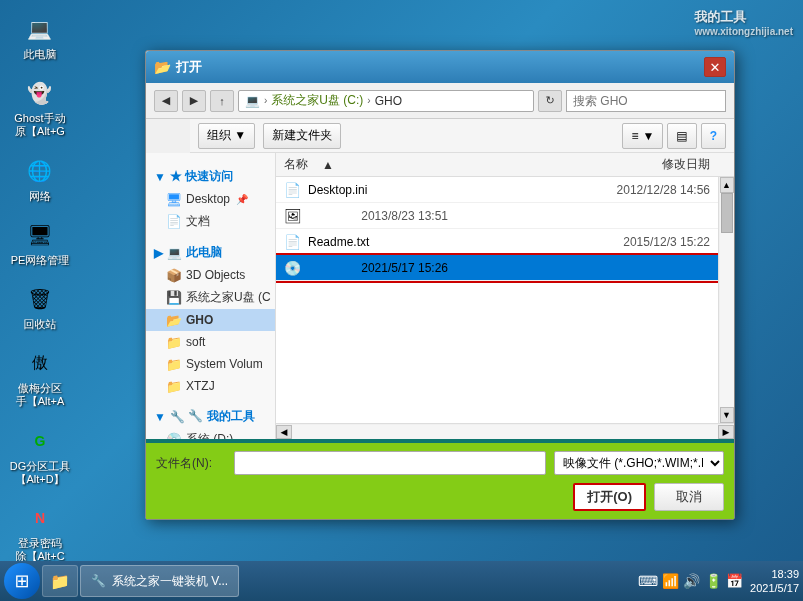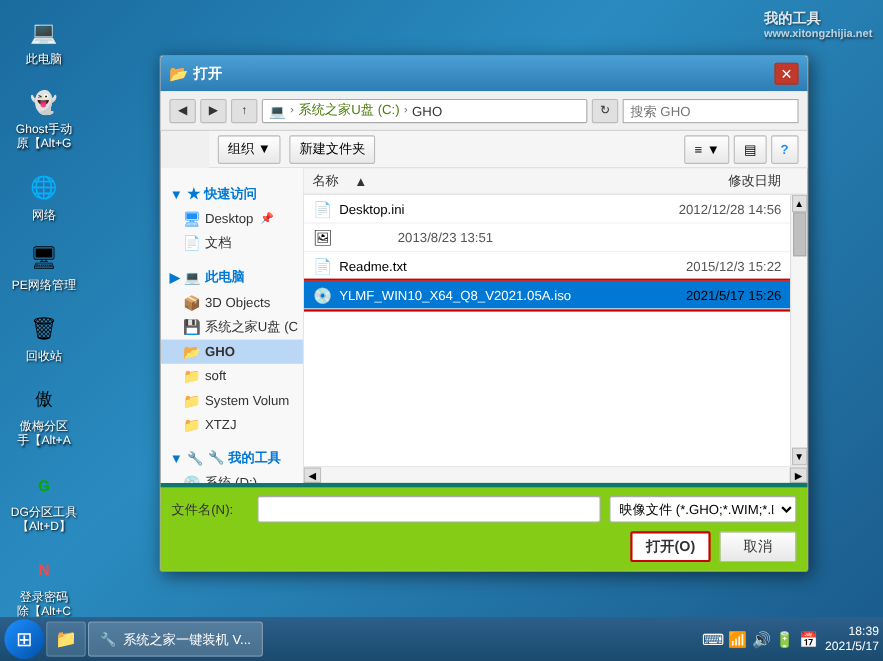--- a/index.html
+++ b/index.html
@@ -727,21 +727,20 @@
             </div>
 
             <div class="file-row">
               <div class="file-icon">📄</div>
               <div class="file-name">Readme.txt</div>
               <div class="file-date">2015/12/3 15:22</div>
             </div>
 
             <div class="file-row selected">
               <div class="file-icon">💿</div>
-              <div class="file-name">YLMF_WIN10_X64_Q8_V2021.05A.iso</div>
               <div class="file-date">2021/5/17 15:26</div>
             </div>
 
             <div style="height: 150px;"></div>
           </div>
 
           <div class="scrollbar-v">
             <div style="width:14px;height:16px;background:#e0e0e0;border:1px solid #bbb;display:flex;align-items:center;justify-content:center;font-size:9px;">▲</div>
             <div style="flex:1;width:14px;background:#f5f5f5;">
               <div style="width:12px;height:40px;background:#c0c0c0;border:1px solid #aaa;margin:0 auto;"></div>

